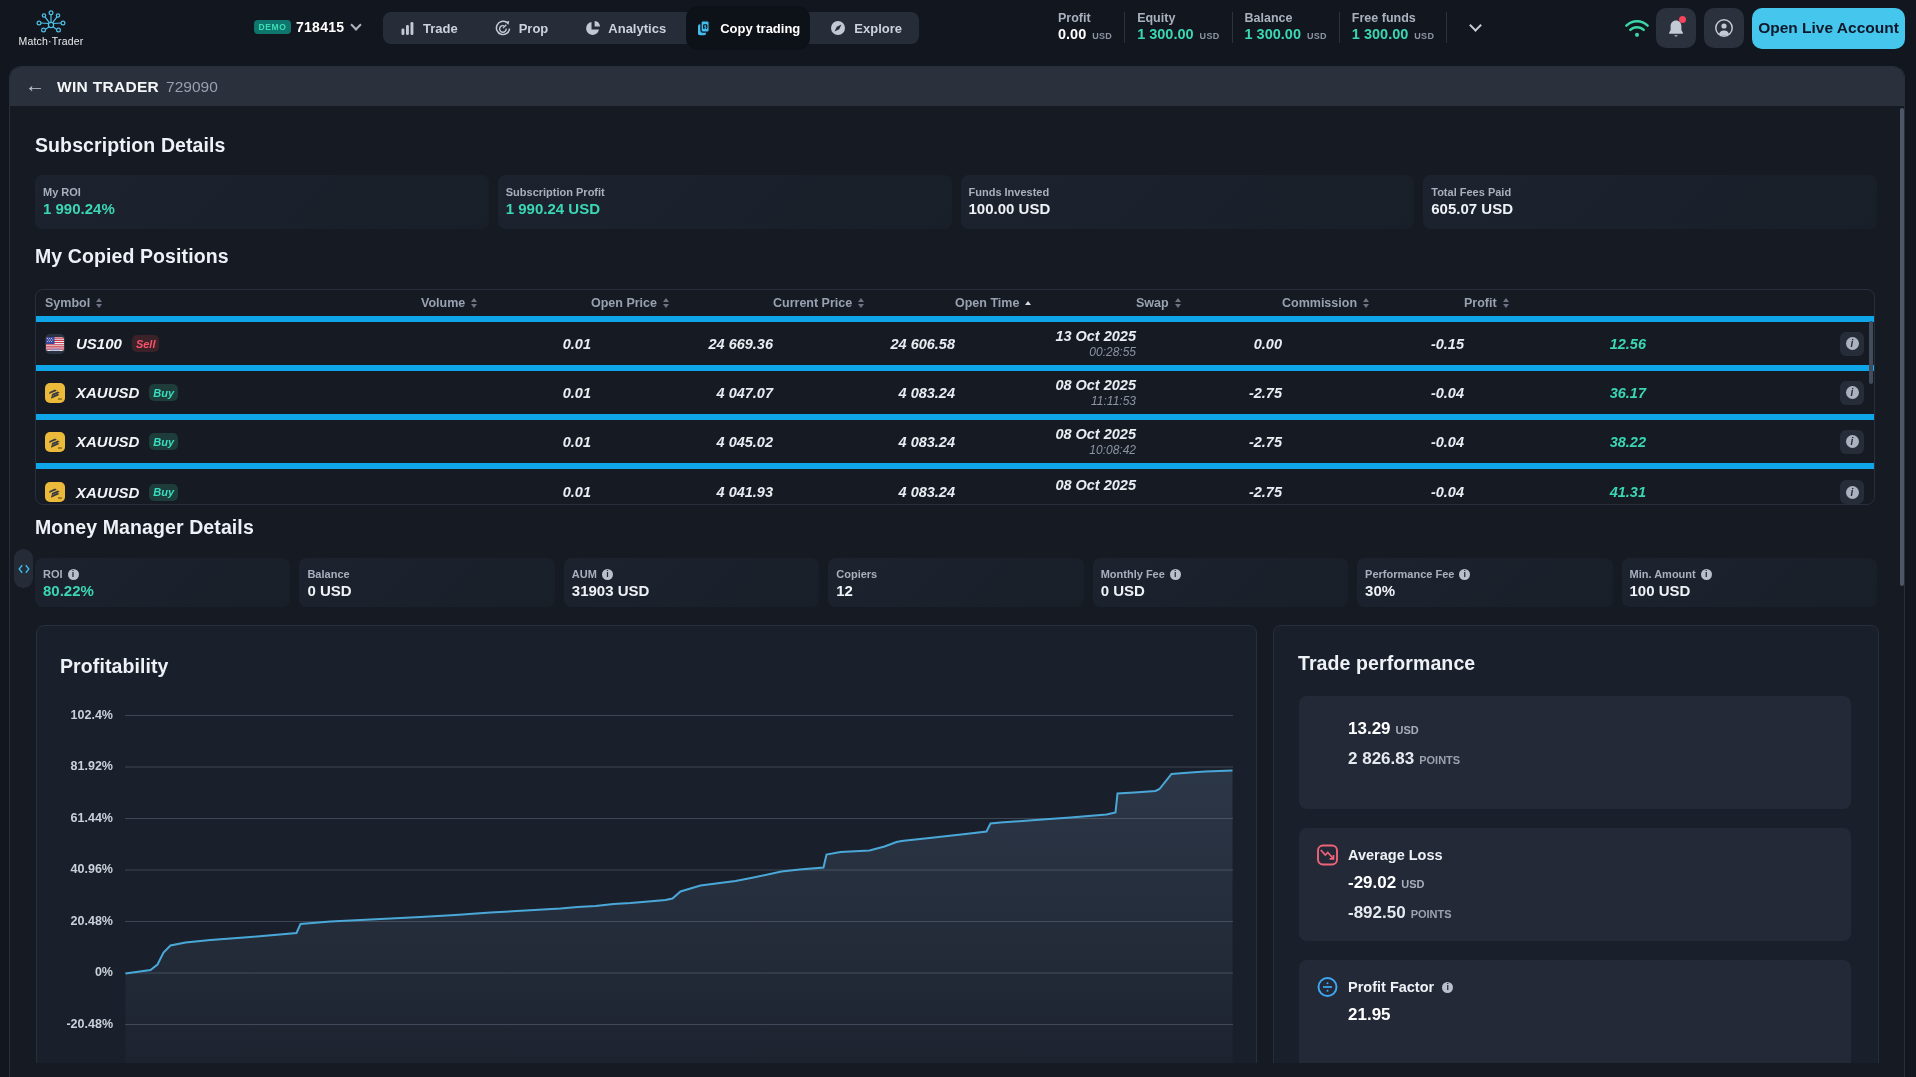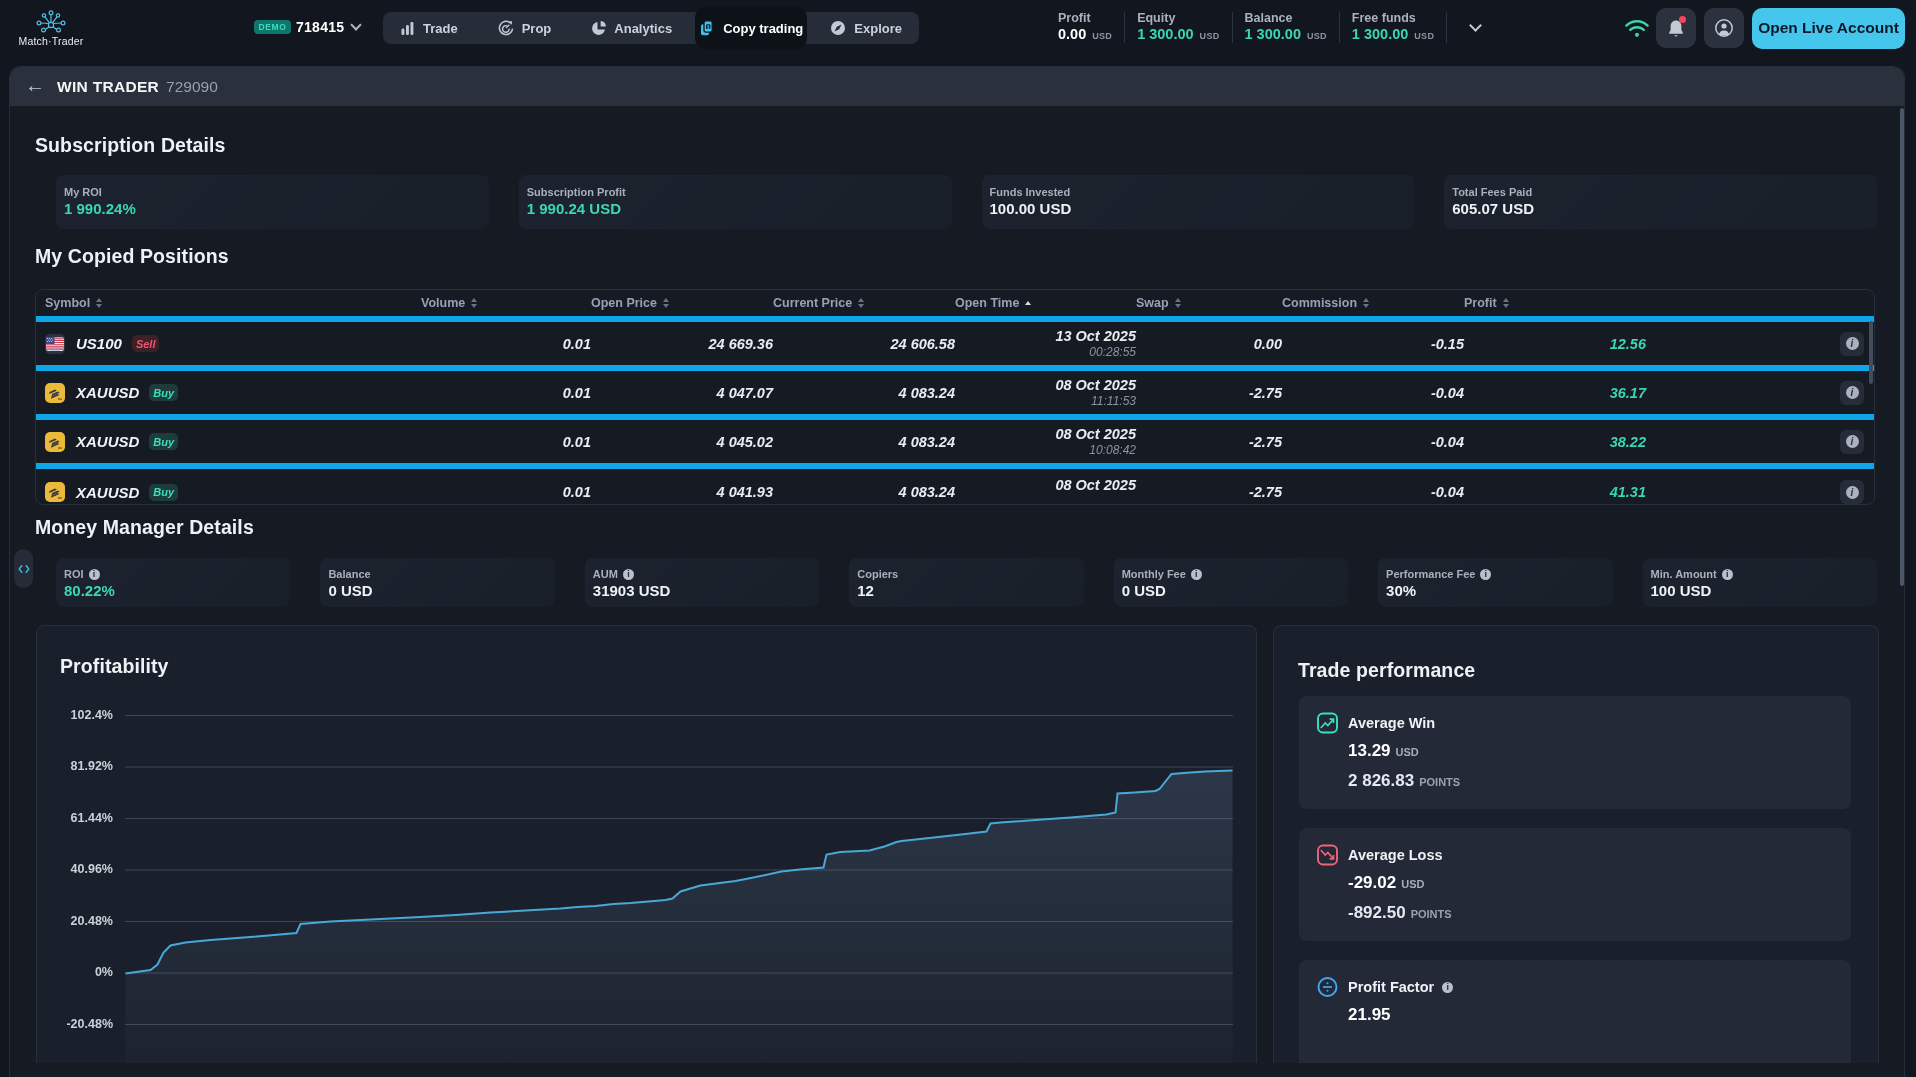--- a/index.html
+++ b/index.html
@@ -14,21 +14,21 @@
   padding:2px 4.5px; border-radius:4px; }
 .acctnum { color:#fff; font-size:14px; font-weight:bold; letter-spacing:.3px; }
 .chev { width:8px; height:8px; border-right:2px solid #aeb5c1; border-bottom:2px solid #aeb5c1;
   transform:rotate(45deg); margin-bottom:4px; margin-left:3px; }
 .tabs { position:absolute; left:383px; top:12px; height:32px; width:536px; background:#272d38;
   border-radius:8px; display:flex; align-items:center;justify-content:space-between; }
 .tab { display:flex; align-items:center; gap:8px; color:#ccd2db; font-size:13px; font-weight:600;
   padding:0 17px; height:32px; white-space:nowrap; flex:none; }
 .tab svg { flex:none; }
 .tab.active { background:#0d1118; color:#fff; font-weight:bold; height:44px; border-radius:12px;
-  padding:0 4px; }
+  padding:0 10px; }
 .stats { position:absolute; left:1046px; top:10.5px; display:flex; }
 .stat { padding:0 12px; }
 .stat .lb { color:#aab1be; font-size:12.5px; font-weight:600; line-height:14px; margin-bottom:2px; }
 .stat .vl { font-size:14.5px; line-height:15px; font-weight:bold; color:#fff; display:flex; align-items:baseline; gap:6px; }
 .stat .vl.teal { color:#3bd6b4; }
 .stat .usd { font-size:9px; font-weight:bold; color:#8d95a4; letter-spacing:.3px; }
 .sep { width:1px; height:31px; background:#2c3340; margin-top:1px; }
 .chev2 { width:9px; height:9px; border-right:2px solid #c6ccd6; border-bottom:2px solid #c6ccd6;
   transform:rotate(45deg); margin:10px 0 0 24px; }
 .navicons { position:absolute; left:1624px; top:0px; height:56px; display:flex; align-items:center; }
@@ -44,21 +44,21 @@
 .back { color:#c3cad4; font-size:20px; margin:-2px 12px 0 15px; }
 .wt { color:#f4f6f8; font-size:15.5px; font-weight:bold; letter-spacing:.3px; }
 .wtnum { color:#98a0af; font-size:15.5px; margin-left:7px; }
 .content { position:absolute; left:0; top:39px; right:11px; bottom:14px; overflow:hidden; }
 h2 { color:#eef1f6; font-size:19.5px; font-weight:bold; letter-spacing:.1px; }
 .h-sub { position:absolute; left:25px; top:28px; }
 .h-pos { position:absolute; left:25px; top:139px; }
 .h-mm { position:absolute; left:25px; top:410px; }
 .cards4 { position:absolute; left:25px; top:69px; width:1842px; display:flex; gap:9px; }
 .cards4 .card { height:54px; flex:1; }
-.card { background:linear-gradient(135deg,#1d232e 0%,#191f29 100%); border-radius:8px; padding:11px 8px 0 8px;margin-left:21px; }
+.card { background:linear-gradient(135deg,#1d232e 0%,#191f29 100%); border-radius:8px; padding:11px 8px 0 8px; }
 .card .lb { color:#a9b0bd; font-size:11px; font-weight:bold; display:flex; align-items:center; gap:5px; }
 .card .vl { font-size:15px; font-weight:bold; color:#eef1f5; margin-top:2px; }
 .card .vl.teal { color:#3bd6b4; }
 .cards7 { position:absolute; left:25px; top:452px; width:1842px; display:flex; gap:9px; }
 .cards7 .card { height:49px; flex:1; padding-top:10px; }
 .ic { width:11px; height:11px; border-radius:50%; background:#b9c0cc; color:#242b36; font-size:9px;
   font-weight:bold; display:inline-flex; align-items:center; justify-content:center; }
 
 .tablewrap { position:absolute; left:25px; top:183px; width:1840px; height:216px;
   border:1px solid #272e3c; border-radius:8px; overflow:hidden; }
@@ -84,21 +84,21 @@
 .infobtn { width:24px; height:24px; border-radius:6px; background:#272d38; display:flex;
   align-items:center; justify-content:center; margin-left:auto; margin-right:10px; }
 .infobtn .ic { width:13px; height:13px; font-size:10px; background:#aab2bf; }
 .tscroll { position:absolute; right:1px; top:31px; width:4px; height:63px; border-radius:2px; background:#434c5c; }
 
 .chartcard { position:absolute; left:26px; top:519px; width:1221px; height:500px;
   background:#1a202b; border:1px solid #272e3c; border-radius:8px; }
 .chartcard h2 { position:absolute; left:23px; top:29px; }
 .perfcard { position:absolute; left:1263px; top:519px; width:606px; height:500px;
   background:#1a202b; border:1px solid #272e3c; border-radius:8px; }
-.perfcard h2 { position:absolute; left:24px; top:33px; }
+.perfcard h2 { position:absolute; left:24px; top:26px; }
 .pcard { position:absolute; left:25px; width:552px; height:113px; background:#232936; border-radius:8px; padding:16px 0 0 18px; }
 .pcard .hd { display:flex; align-items:center; gap:10px; }
 .pcard .hd .t { color:#eef1f5; font-size:14.5px; font-weight:600; }
 .pcard .v1 { margin:7px 0 0 31px; color:#fff; font-size:17px; font-weight:bold; line-height:20px; }
 .pcard .v1 .u { font-size:11px; color:#a7aebb; font-weight:bold; margin-left:5px; }
 .pcard .v2 { margin:9px 0 0 31px; color:#e6eaf0; font-size:17px; font-weight:bold; line-height:20px; }
 .pcard .v2 .u { font-size:11px; color:#9aa2b0; font-weight:bold; margin-left:5px; }
 .ylab { position:absolute; color:#cbd1da; font-size:12.5px; font-weight:bold; width:76px; text-align:right; }
 .vthumb { position:absolute; right:0px; top:41px; width:4.5px; height:478px; background:#4e5767; border-radius:3px; }
 .handle { position:absolute; left:14px; top:549px; width:19px; height:39px; background:#262c37;
@@ -508,28 +508,20 @@
           <line x1="88" y1="347" x2="1196" y2="347"></line>
           <line x1="88" y1="398.5" x2="1196" y2="398.5"></line>
         </g>
         <path fill="url(#fillg)" stroke="none" d="M88.5 347.5 L113.5 344 L120.5 338.5 L126.5 326.5 L133.5 319.5 L148.5 316.5 L173.5 314 L213.5 311 L259.5 307 L263.5 298 L293.5 295.5 L343.5 293 L383.5 291 L418.5 289 L453.5 286.5 L488.5 284.5 L523.5 282.5 L540.5 281 L558.5 280 L576.5 278 L593.5 277 L611.5 275.5 L628.5 274 L635.5 272.5 L643.5 265.5 L663.5 259.5 L698.5 255 L716.5 251.5 L744.5 245.5 L762.5 243.5 L786.5 241.5 L789.5 228.5 L803.5 226 L832.5 224.5 L847.5 220.5 L859.5 216 L864.5 215 L892.5 212 L928.5 208 L949.5 205.5 L953.5 197.5 L963.5 196.5 L998.5 194 L1033.5 191.5 L1069.5 188.5 L1078.5 186.5 L1080.5 167.5 L1097.5 166.5 L1118.5 165 L1122.5 163 L1134.5 148 L1153.5 146.5 L1168.5 145.5 L1195.5 144.5 L1195.5 438 L88.5 438 Z"></path>
         <path fill="none" stroke="#4aa8d8" stroke-width="2" d="M88.5 347.5 L113.5 344 L120.5 338.5 L126.5 326.5 L133.5 319.5 L148.5 316.5 L173.5 314 L213.5 311 L259.5 307 L263.5 298 L293.5 295.5 L343.5 293 L383.5 291 L418.5 289 L453.5 286.5 L488.5 284.5 L523.5 282.5 L540.5 281 L558.5 280 L576.5 278 L593.5 277 L611.5 275.5 L628.5 274 L635.5 272.5 L643.5 265.5 L663.5 259.5 L698.5 255 L716.5 251.5 L744.5 245.5 L762.5 243.5 L786.5 241.5 L789.5 228.5 L803.5 226 L832.5 224.5 L847.5 220.5 L859.5 216 L864.5 215 L892.5 212 L928.5 208 L949.5 205.5 L953.5 197.5 L963.5 196.5 L998.5 194 L1033.5 191.5 L1069.5 188.5 L1078.5 186.5 L1080.5 167.5 L1097.5 166.5 L1118.5 165 L1122.5 163 L1134.5 148 L1153.5 146.5 L1168.5 145.5 L1195.5 144.5"></path>
       </svg>
     </div>
     <div class="perfcard">
       <h2>Trade performance</h2>
       <div class="pcard" style="top:70px">
-        <div class="hd">
-          <svg width="21" height="22" viewBox="0 0 21 22" fill="none" stroke="#3be0bd" stroke-width="1.9">
-            <rect x="1" y="1.5" width="19" height="19" rx="5"></rect>
-            <path d="M3.8 16 L8.3 11 L10.8 13.5 L16.2 7.5" stroke-width="1.7"></path>
-            <path d="M12.6 7.2 L16.5 7.2 L16.5 11.1" stroke-width="1.7"></path>
-          </svg>
-          <span class="t">Average Win</span>
-          </div>
         <div class="v1">13.29<span class="u">USD</span></div>
         <div class="v2">2 826.83<span class="u">POINTS</span></div>
       </div>
       <div class="pcard" style="top:202px">
         <div class="hd">
           <svg width="21" height="22" viewBox="0 0 21 22" fill="none" stroke="#f0647a" stroke-width="1.9">
             <rect x="1" y="1.5" width="19" height="19" rx="5"></rect>
             <path d="M3.8 6 L8.3 11 L10.8 8.5 L16.2 14.5" stroke-width="1.7"></path>
             <path d="M12.6 14.8 L16.5 14.8 L16.5 10.9" stroke-width="1.7"></path>
           </svg>

